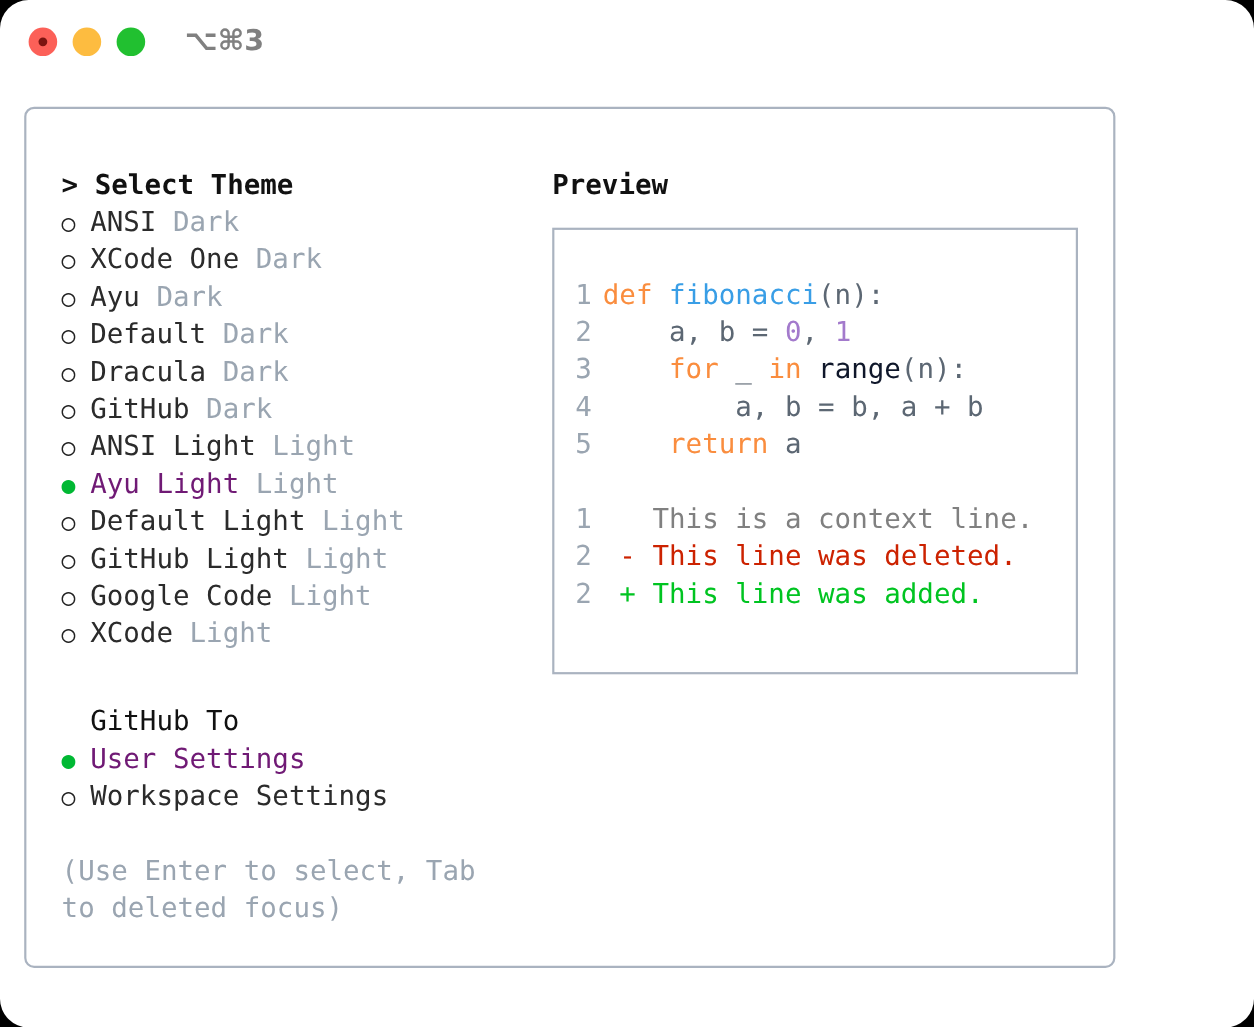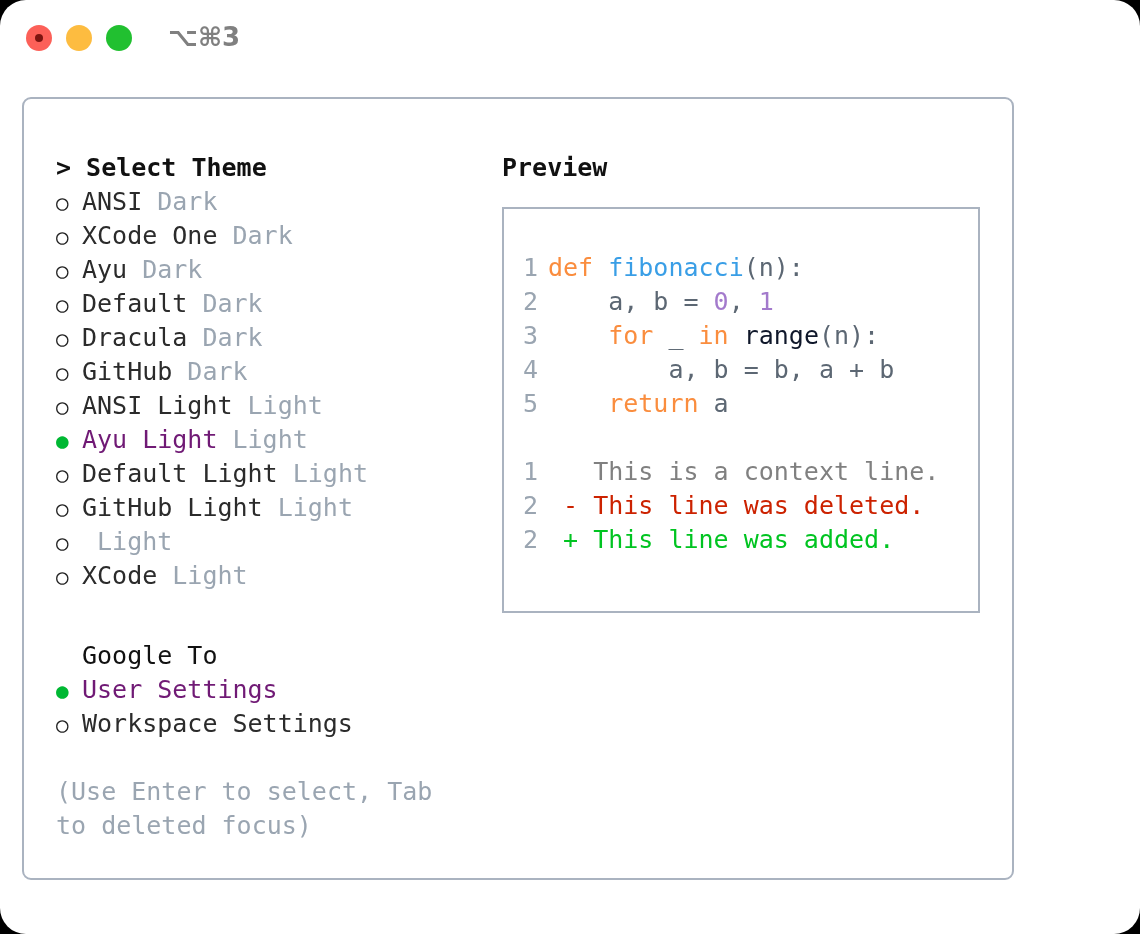--- a/index.html
+++ b/index.html
@@ -218,27 +218,27 @@
             <div class="opt-row"><span class="bullet">○</span><span class="opt-label">ANSI</span><span class="opt-variant"> Dark</span></div>
             <div class="opt-row"><span class="bullet">○</span><span class="opt-label">XCode One</span><span class="opt-variant"> Dark</span></div>
             <div class="opt-row"><span class="bullet">○</span><span class="opt-label">Ayu</span><span class="opt-variant"> Dark</span></div>
             <div class="opt-row"><span class="bullet">○</span><span class="opt-label">Default</span><span class="opt-variant"> Dark</span></div>
             <div class="opt-row"><span class="bullet">○</span><span class="opt-label">Dracula</span><span class="opt-variant"> Dark</span></div>
             <div class="opt-row"><span class="bullet">○</span><span class="opt-label">GitHub</span><span class="opt-variant"> Dark</span></div>
             <div class="opt-row"><span class="bullet">○</span><span class="opt-label">ANSI Light</span><span class="opt-variant"> Light</span></div>
             <div class="opt-row selected"><span class="bullet sel">●</span><span class="opt-label">Ayu Light</span><span class="opt-variant"> Light</span></div>
             <div class="opt-row"><span class="bullet">○</span><span class="opt-label">Default Light</span><span class="opt-variant"> Light</span></div>
             <div class="opt-row"><span class="bullet">○</span><span class="opt-label">GitHub Light</span><span class="opt-variant"> Light</span></div>
-            <div class="opt-row"><span class="bullet">○</span><span class="opt-variant"> Light</span></div>
+            <div class="opt-row"><span class="bullet">○</span><span class="opt-label">Google Code</span><span class="opt-variant"> Light</span></div>
             <div class="opt-row"><span class="bullet">○</span><span class="opt-label">XCode</span><span class="opt-variant"> Light</span></div>
           </div>
 
         <div class="spacer-lg"></div>
 
-        <div class="apply-title">Google To</div>
+        <div class="apply-title">GitHub To</div>
 
         <div id="apply-list">
             <div class="opt-row selected"><span class="bullet sel">●</span><span class="opt-label">User Settings</span></div>
             <div class="opt-row"><span class="bullet">○</span><span class="opt-label">Workspace Settings</span></div>
           </div>
 
         <div class="spacer-md"></div>
 
         <div class="hint">(Use Enter to select, Tab to deleted focus)</div>
       </div>

